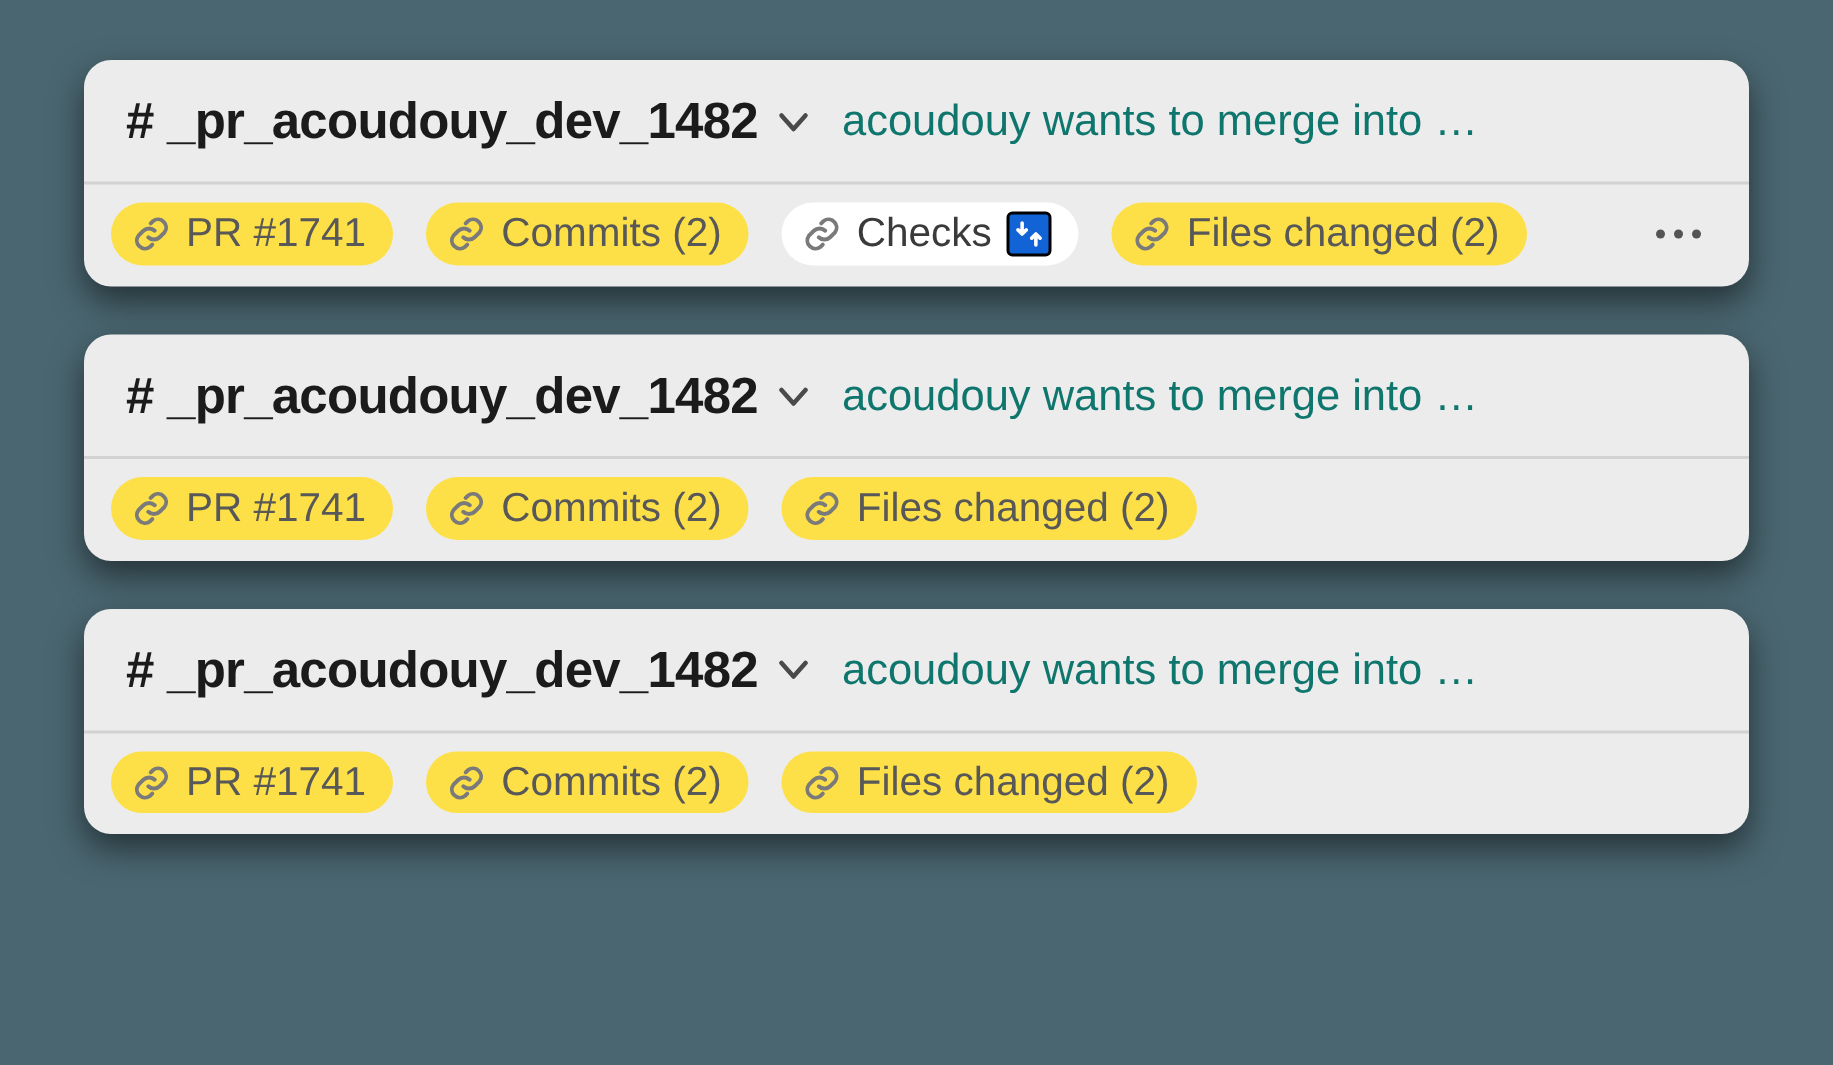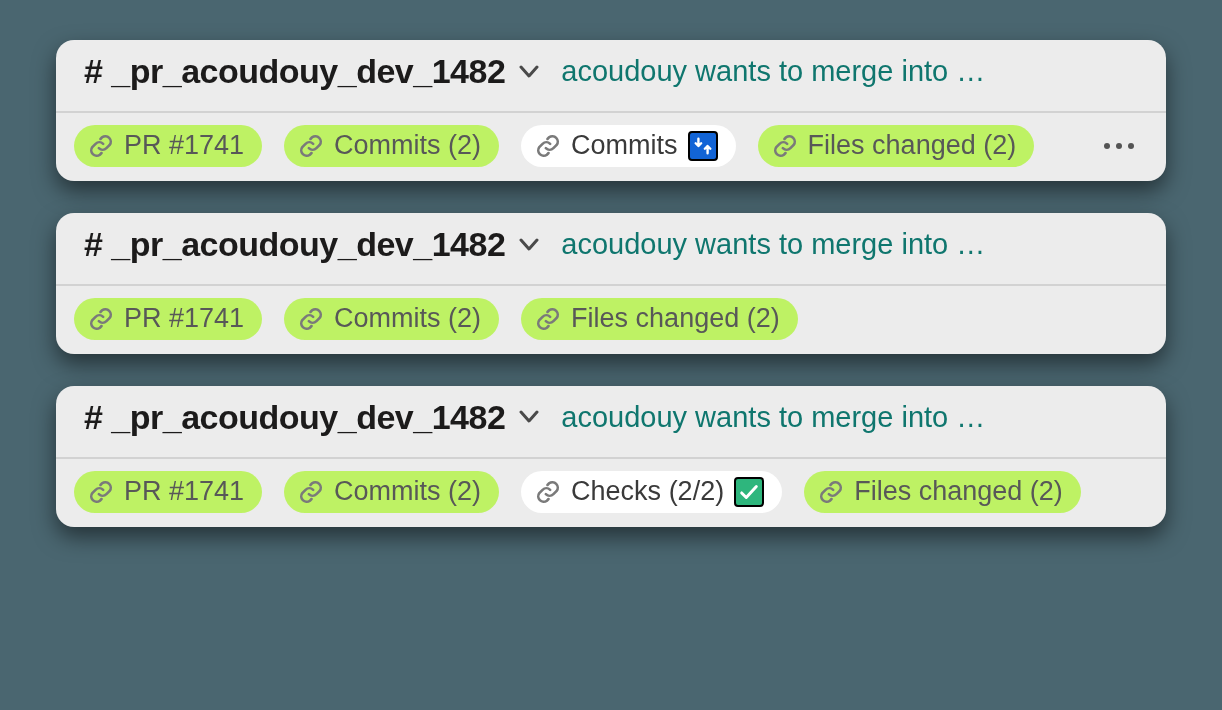--- a/index.html
+++ b/index.html
@@ -18,21 +18,21 @@
   }
   .card {
     background: #ececec;
     border-radius: 18px;
     box-shadow: 0 10px 22px rgba(0,0,0,0.5);
     overflow: hidden;
   }
   .card-header {
     display: flex;
     align-items: center;
-    padding: 12px 28px 20px 28px;
+    padding: 22px 28px 20px 28px;
     gap: 22px;
   }
   .channel {
     display: flex;
     align-items: center;
     gap: 14px;
     cursor: pointer;
   }
   .channel-title {
     font-weight: 900;
@@ -63,21 +63,21 @@
     gap: 22px;
   }
   .pill {
     display: inline-flex;
     align-items: center;
     gap: 10px;
     border-radius: 24px;
     padding: 6px 18px 6px 14px;
     font-size: 27px;
     color: #585858;
-    background: #bef264;
+    background: #fde047;
     cursor: pointer;
     line-height: 1.1;
   }
   .pill.active {
     background: #ffffff;
     color: #3a3a3a;
   }
   .link-icon { flex: 0 0 auto; color: #7a7a7a; }
   .link-icon svg { display: block; }
   .status {
@@ -158,21 +158,21 @@
         </span>
         <span>Commits (2)</span>
       </div>
       <div class="pill active">
         <span class="link-icon">
           <svg width="26" height="26" viewBox="0 0 24 24">
               <path d="M10 14a5 5 0 0 0 7 0l3-3a5 5 0 0 0-7-7l-1.5 1.5" fill="none" stroke="currentColor" stroke-width="2.4" stroke-linecap="round"></path>
               <path d="M14 10a5 5 0 0 0-7 0l-3 3a5 5 0 0 0 7 7l1.5-1.5" fill="none" stroke="currentColor" stroke-width="2.4" stroke-linecap="round"></path>
             </svg>
         </span>
-        <span>Commits</span>
+        <span>Checks</span>
         <span class="status status-loop">
           <svg viewBox="0 0 24 24">
               <path d="M7 4v8l-3-3m3 3 3-3M17 20v-8l3 3m-3-3-3 3" fill="none" stroke="currentColor" stroke-width="2.6" stroke-linecap="round" stroke-linejoin="round"></path>
             </svg>
         </span>
       </div>
       <div class="pill">
         <span class="link-icon">
           <svg width="26" height="26" viewBox="0 0 24 24">
               <path d="M10 14a5 5 0 0 0 7 0l3-3a5 5 0 0 0-7-7l-1.5 1.5" fill="none" stroke="currentColor" stroke-width="2.4" stroke-linecap="round"></path>
@@ -258,34 +258,20 @@
       </div>
       <div class="pill">
         <span class="link-icon">
           <svg width="26" height="26" viewBox="0 0 24 24">
               <path d="M10 14a5 5 0 0 0 7 0l3-3a5 5 0 0 0-7-7l-1.5 1.5" fill="none" stroke="currentColor" stroke-width="2.4" stroke-linecap="round"></path>
               <path d="M14 10a5 5 0 0 0-7 0l-3 3a5 5 0 0 0 7 7l1.5-1.5" fill="none" stroke="currentColor" stroke-width="2.4" stroke-linecap="round"></path>
             </svg>
         </span>
         <span>Commits (2)</span>
       </div>
-      <div class="pill active">
-        <span class="link-icon">
-          <svg width="26" height="26" viewBox="0 0 24 24">
-              <path d="M10 14a5 5 0 0 0 7 0l3-3a5 5 0 0 0-7-7l-1.5 1.5" fill="none" stroke="currentColor" stroke-width="2.4" stroke-linecap="round"></path>
-              <path d="M14 10a5 5 0 0 0-7 0l-3 3a5 5 0 0 0 7 7l1.5-1.5" fill="none" stroke="currentColor" stroke-width="2.4" stroke-linecap="round"></path>
-            </svg>
-        </span>
-        <span>Checks (2/2)</span>
-        <span class="status status-check">
-          <svg viewBox="0 0 24 24">
-              <path d="M4 13 L9 18 L20 6" fill="none" stroke="currentColor" stroke-width="3.2" stroke-linecap="round" stroke-linejoin="round"></path>
-            </svg>
-        </span>
-      </div>
       <div class="pill">
         <span class="link-icon">
           <svg width="26" height="26" viewBox="0 0 24 24">
               <path d="M10 14a5 5 0 0 0 7 0l3-3a5 5 0 0 0-7-7l-1.5 1.5" fill="none" stroke="currentColor" stroke-width="2.4" stroke-linecap="round"></path>
               <path d="M14 10a5 5 0 0 0-7 0l-3 3a5 5 0 0 0 7 7l1.5-1.5" fill="none" stroke="currentColor" stroke-width="2.4" stroke-linecap="round"></path>
             </svg>
         </span>
         <span>Files changed (2)</span>
       </div>
     </div>

